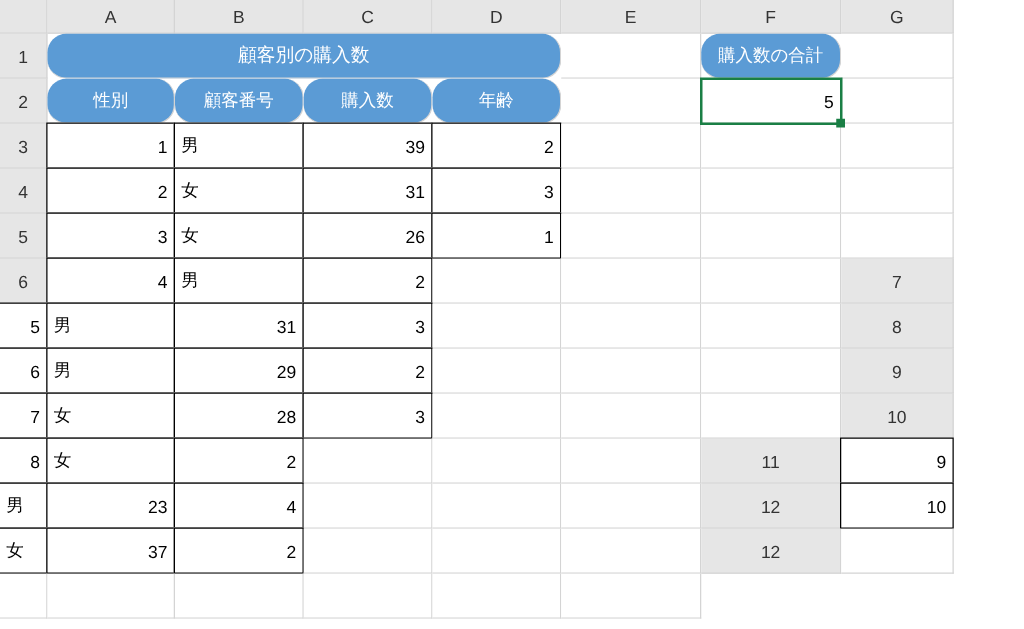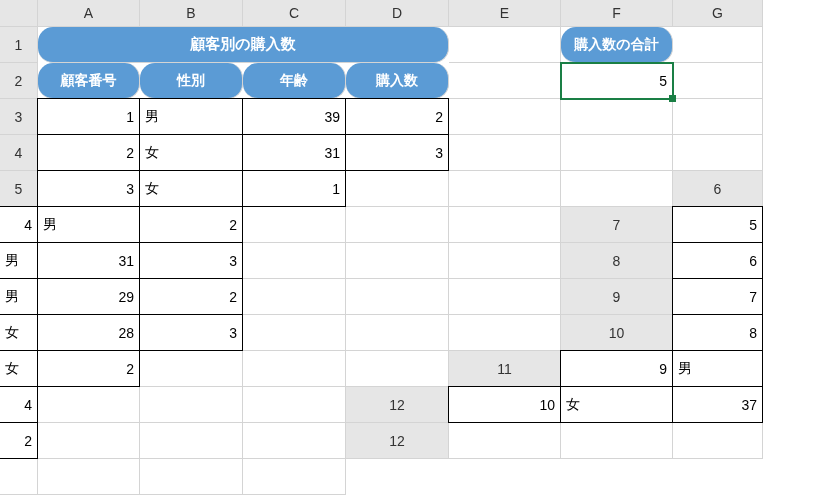--- a/index.html
+++ b/index.html
@@ -49,21 +49,21 @@
       border-bottom: 1px solid #d4d4d4;
       padding: 8px 5px;
       background: #ffffff;
       min-height: 36px;
       display: flex;
       align-items: center;
     }
     .blue-header {
       background: #5b9bd5;
       color: #ffffff;
-      font-weight: bold;
+      font-weight: normal;
       text-align: center;
       justify-content: center;
       border-right: 1px solid #d4d4d4;
       border-bottom: 1px solid #d4d4d4;
       padding: 8px 5px;
       display: flex;
       align-items: center;
       border-radius: 15px;
     }
     .blue-header.title {
@@ -114,24 +114,24 @@
   <div class="col-header">F</div>
   <div class="col-header">G</div>
 
   <div class="row-header">1</div>
   <div class="blue-header title" style="grid-column: span 4;">顧客別の購入数</div>
   <div class="cell"></div>
   <div class="blue-header">購入数の合計</div>
   <div class="cell"></div>
 
   <div class="row-header">2</div>
+  <div class="blue-header">性別</div>
   <div class="blue-header">顧客番号</div>
-  <div class="blue-header">性別</div>
+  <div class="blue-header">購入数</div>
   <div class="blue-header">年齢</div>
-  <div class="blue-header">購入数</div>
   <div class="cell"></div>
   <div class="cell align-right selected-cell">5</div>
   <div class="cell"></div>
 
   <div class="row-header">3</div>
   <div class="cell data-cell number">1</div>
   <div class="cell data-cell text">男</div>
   <div class="cell data-cell number">39</div>
   <div class="cell data-cell number">2</div>
   <div class="cell"></div>
@@ -143,20 +143,21 @@
   <div class="cell data-cell text">女</div>
   <div class="cell data-cell number">31</div>
   <div class="cell data-cell number">3</div>
   <div class="cell"></div>
   <div class="cell"></div>
   <div class="cell"></div>
 
   <div class="row-header">5</div>
   <div class="cell data-cell number">3</div>
   <div class="cell data-cell text">女</div>
+  <div class="cell data-cell number">26</div>
   <div class="cell data-cell number">1</div>
   <div class="cell"></div>
   <div class="cell"></div>
   <div class="cell"></div>
 
   <div class="row-header">6</div>
   <div class="cell data-cell number">4</div>
   <div class="cell data-cell text">男</div>
   <div class="cell data-cell number">2</div>
   <div class="cell"></div>
@@ -194,20 +195,21 @@
   <div class="cell data-cell number">8</div>
   <div class="cell data-cell text">女</div>
   <div class="cell data-cell number">2</div>
   <div class="cell"></div>
   <div class="cell"></div>
   <div class="cell"></div>
 
   <div class="row-header">11</div>
   <div class="cell data-cell number">9</div>
   <div class="cell data-cell text">男</div>
+  <div class="cell data-cell number">23</div>
   <div class="cell data-cell number">4</div>
   <div class="cell"></div>
   <div class="cell"></div>
   <div class="cell"></div>
 
   <div class="row-header">12</div>
   <div class="cell data-cell number">10</div>
   <div class="cell data-cell text">女</div>
   <div class="cell data-cell number">37</div>
   <div class="cell data-cell number">2</div>

